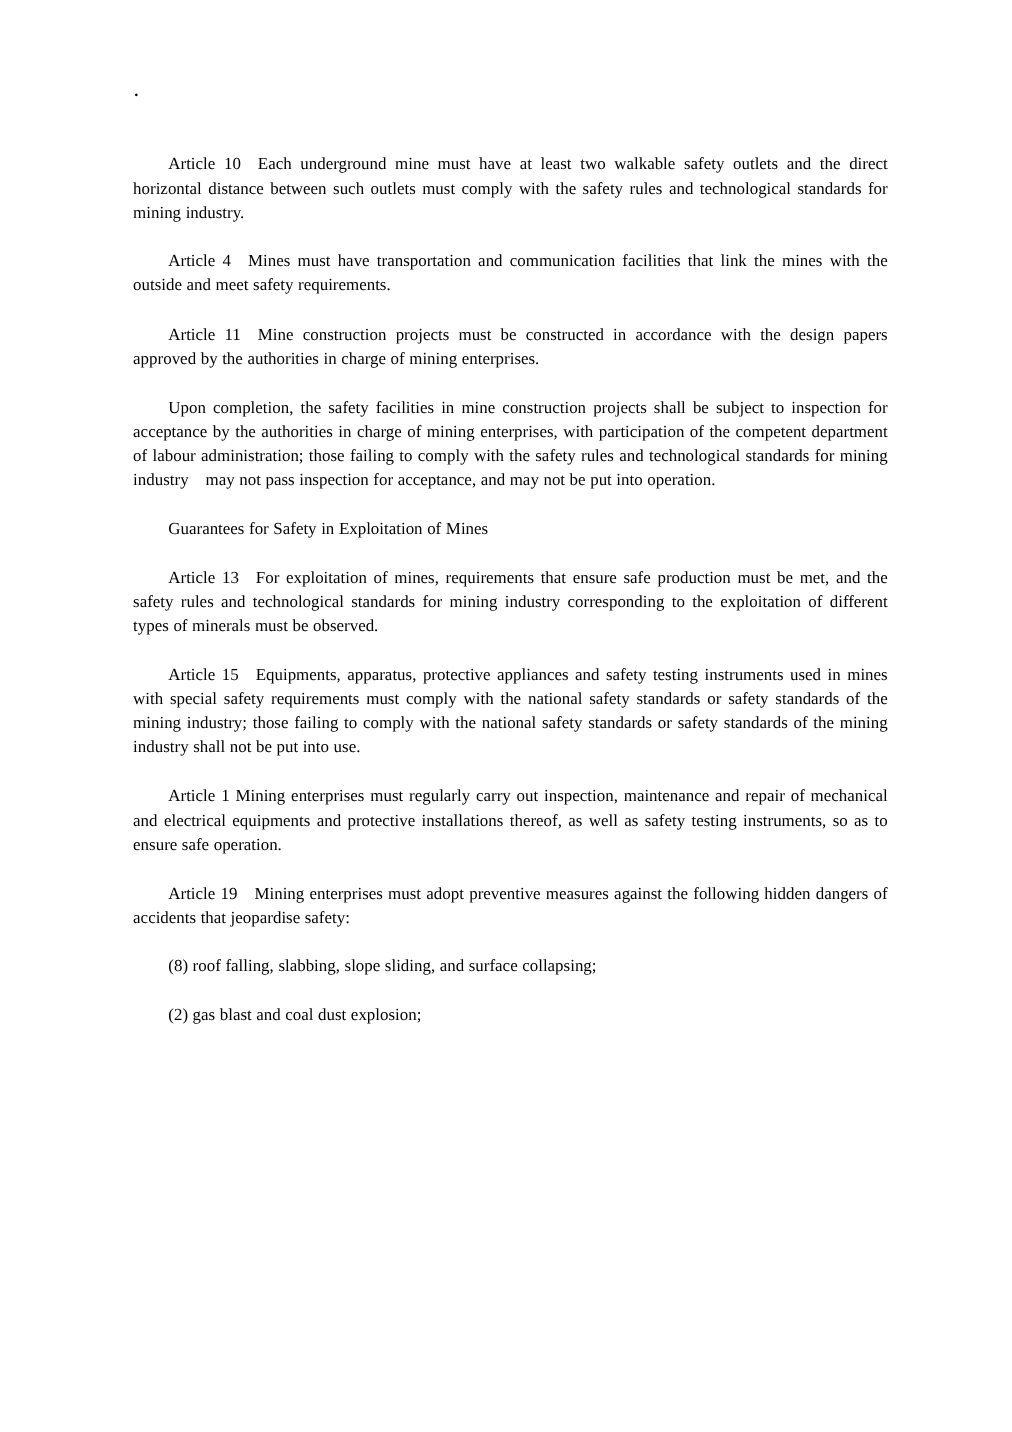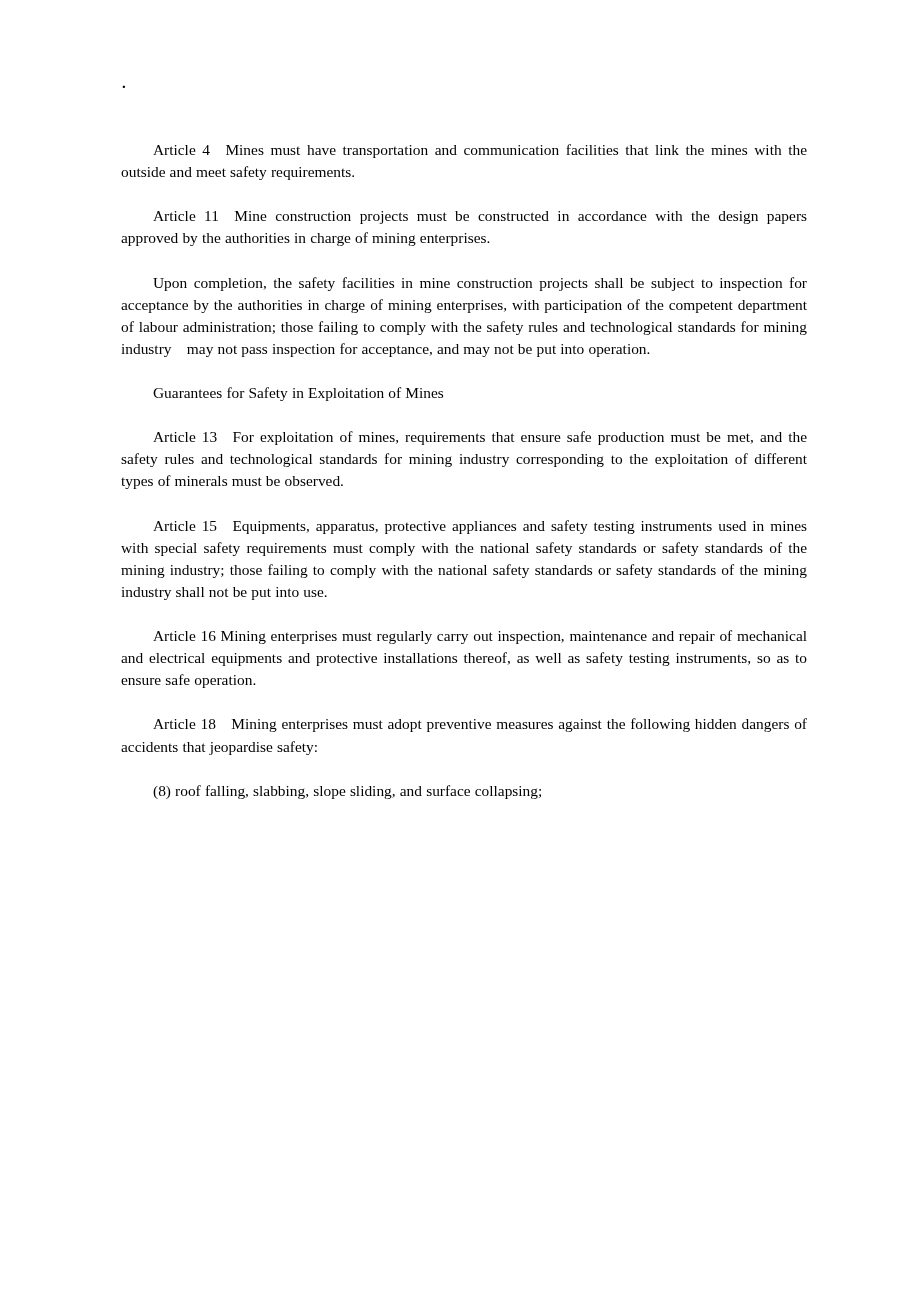--- a/index.html
+++ b/index.html
@@ -46,23 +46,25 @@
     margin-bottom: 0;
   }
 </style>
 </head>
 <body>
 
 <div class="page">
   <span class="leading-dot">.</span>
 
   <div class="content">
+    <p>Article 10 Each underground mine must have at least two walkable safety outlets and the direct horizontal distance between such outlets must comply with the safety rules and technological standards for mining industry.</p>
     <p>Article 4 Mines must have transportation and communication facilities that link the mines with the outside and meet safety requirements.</p>
     <p>Article 11 Mine construction projects must be constructed in accordance with the design papers approved by the authorities in charge of mining enterprises.</p>
     <p>Upon completion, the safety facilities in mine construction projects shall be subject to inspection for acceptance by the authorities in charge of mining enterprises, with participation of the competent department of labour administration; those failing to comply with the safety rules and technological standards for mining industry may not pass inspection for acceptance, and may not be put into operation.</p>
     <p>Guarantees for Safety in Exploitation of Mines</p>
     <p>Article 13 For exploitation of mines, requirements that ensure safe production must be met, and the safety rules and technological standards for mining industry corresponding to the exploitation of different types of minerals must be observed.</p>
     <p>Article 15 Equipments, apparatus, protective appliances and safety testing instruments used in mines with special safety requirements must comply with the national safety standards or safety standards of the mining industry; those failing to comply with the national safety standards or safety standards of the mining industry shall not be put into use.</p>
-    <p>Article 16 Mining enterprises must regularly carry out inspection, maintenance and repair of mechanical and electrical equipments and protective installations thereof, as well as safety testing instruments, so as to ensure safe operation.</p>
-    <p>Article 18 Mining enterprises must adopt preventive measures against the following hidden dangers of accidents that jeopardise safety:</p>
+    <p>Article 1 Mining enterprises must regularly carry out inspection, maintenance and repair of mechanical and electrical equipments and protective installations thereof, as well as safety testing instruments, so as to ensure safe operation.</p>
+    <p>Article 19 Mining enterprises must adopt preventive measures against the following hidden dangers of accidents that jeopardise safety:</p>
     <p>(8) roof falling, slabbing, slope sliding, and surface collapsing;</p>
+    <p>(2) gas blast and coal dust explosion;</p>
   </div>
 </div>
 
 </body></html>

